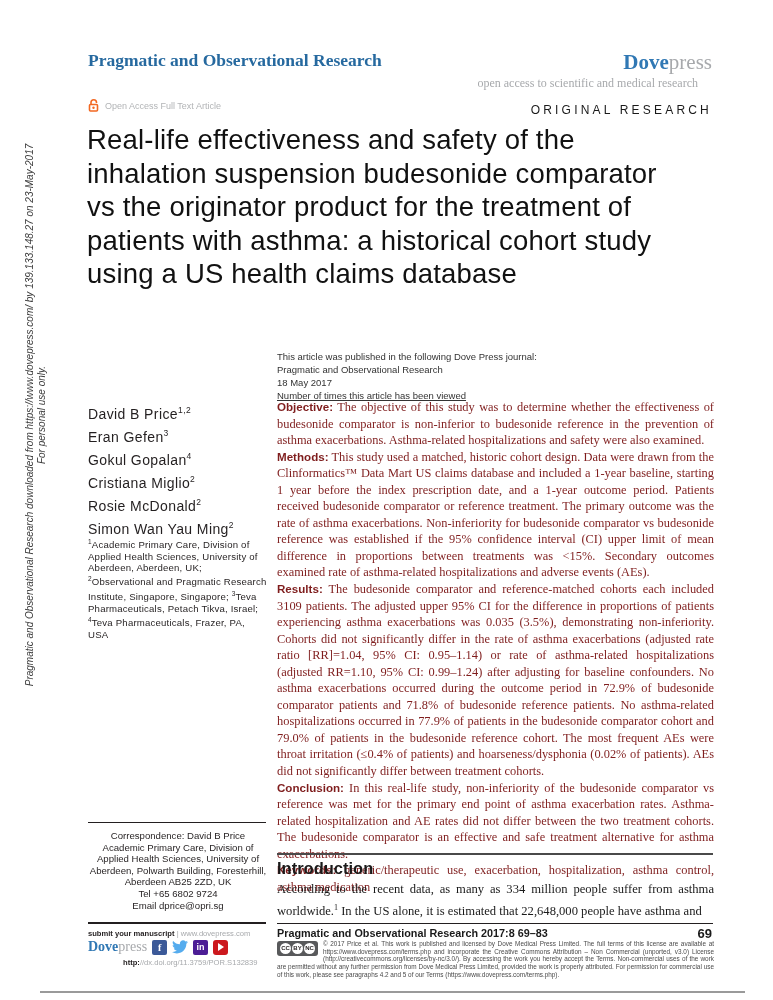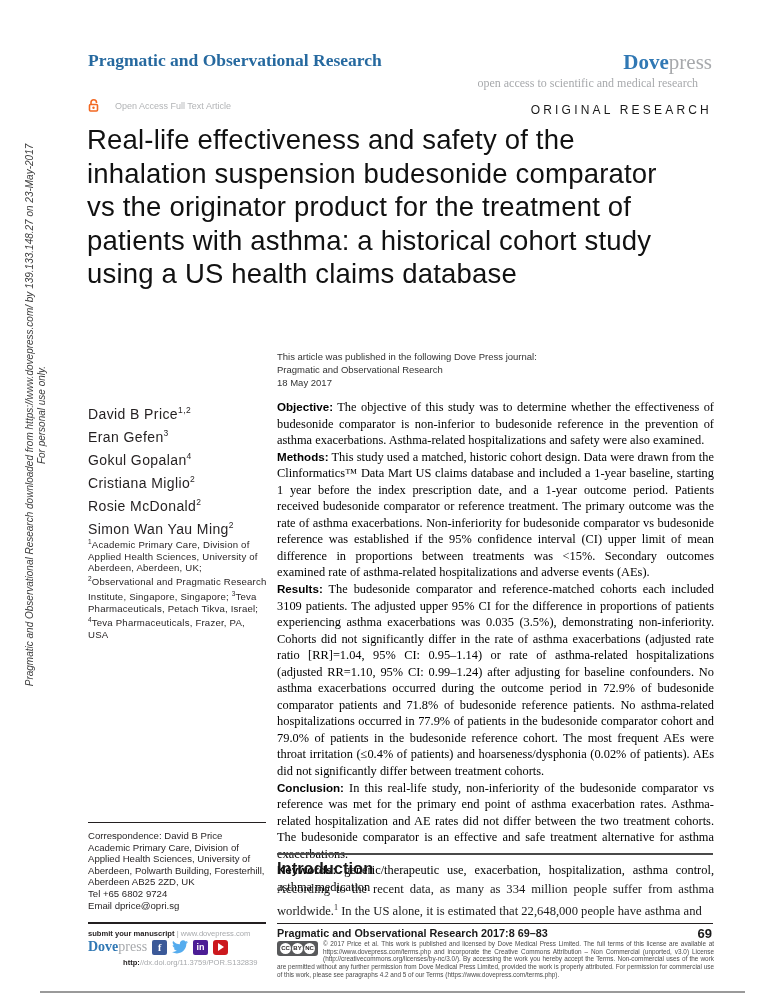--- a/index.html
+++ b/index.html
@@ -13,21 +13,21 @@
   .rotated .l2{display:block;white-space:normal;}
   
   .journal-name{position:absolute;left:88px;top:50px;font-family:"Liberation Serif",serif;
                 font-weight:bold;font-size:17.5px;color:#26699f;}
   .dove-logo{position:absolute;right:61px;top:50px;font-family:"Liberation Serif",serif;
              font-size:21px;text-align:right;}
   .dove-logo .dove{color:#3078b4;font-weight:bold;}
   .dove-logo .press{color:#a7a9ac;}
   .tagline{position:absolute;right:75px;top:76px;font-family:"Liberation Serif",serif;
            font-size:12px;color:#a7a9ac;}
-  .oa-row{position:absolute;left:88px;top:98px;display:flex;align-items:center;gap:16px;
+  .oa-row{position:absolute;left:88px;top:98px;display:flex;align-items:center;gap:6px;
           font-size:9px;color:#b2b4b6;}
   .orig-research{position:absolute;right:61px;top:103px;font-size:12px;letter-spacing:3.2px;
                  color:#1a1a1a;}
   
   .title{position:absolute;left:87px;top:123px;width:600px;font-size:27.5px;line-height:33.5px;
          color:#111;font-weight:400;letter-spacing:0.2px;}
   
   .art-info{position:absolute;left:277px;top:350px;font-size:9.5px;line-height:13px;color:#333;}
   .art-info .line{display:block;}
   .art-info .viewed{text-decoration:underline;cursor:pointer;}
@@ -35,25 +35,25 @@
   .authors{position:absolute;left:88px;top:401px;font-size:14px;line-height:19.4px;color:#231f20;letter-spacing:0.4px;}
   .authors .au{display:block;}
   .authors sup{font-size:8.5px;}
   .affils{position:absolute;left:88px;top:536px;width:180px;font-size:9.6px;line-height:11.4px;
           color:#231f20;letter-spacing:0.2px;}
   .affils sup{font-size:6.5px;}
   
   .corr-rule-top{position:absolute;left:88px;top:822px;width:178px;height:1px;background:#231f20;}
   .correspondence{position:absolute;left:88px;top:830px;width:180px;font-size:9.6px;
                   line-height:11.6px;color:#231f20;}
-  .correspondence .line{display:block;}
+  .correspondence .line{display:block;text-align:center;}
   .corr-rule-bottom{position:absolute;left:88px;top:922px;width:178px;height:1px;background:#231f20;}
   
   .abstract{position:absolute;left:277px;top:399px;width:437px;font-family:"Liberation Serif",serif;
-            font-size:12.4px;line-height:16.55px;text-align:justify;color:#000000;}
+            font-size:12.4px;line-height:16.55px;text-align:justify;color:#7f1d1d;}
   .abstract p{margin:0;}
   .abs-label{font-family:"Liberation Sans",sans-serif;font-weight:bold;font-size:11.6px;}
   
   .intro-rule{position:absolute;left:277px;top:853px;width:436px;height:2px;background:#4a4a4a;}
   .intro-head{position:absolute;left:277px;top:859px;font-size:16.5px;font-weight:bold;color:#1a1a1a;}
   .intro-text{position:absolute;left:277px;top:881px;width:437px;font-family:"Liberation Serif",serif;
               font-size:12.6px;line-height:17.5px;text-align:justify;color:#1a1a1a;}
   .intro-text sup{font-size:8px;}
   
   .foot-rule-left{position:absolute;left:88px;top:923px;width:178px;height:1px;background:#231f20;}
@@ -113,20 +113,21 @@
     <span>Open Access Full Text Article</span>
   </div>
   <div class="orig-research">ORIGINAL RESEARCH</div>
 
   <div class="title">Real-life effectiveness and safety of the inhalation suspension budesonide comparator vs the originator product for the treatment of patients with asthma: a historical cohort study using a US health claims database</div>
 
   <div class="art-info">
     <span class="line">This article was published in the following Dove Press journal:</span>
     <span class="line">Pragmatic and Observational Research</span>
     <span class="line">18 May 2017</span>
+    <span class="line viewed">Number of times this article has been viewed</span>
   </div>
 
   <div class="authors">
     <span class="au"><span>David B Price</span><sup>1,2</sup></span>
     <span class="au"><span>Eran Gefen</span><sup>3</sup></span>
     <span class="au"><span>Gokul Gopalan</span><sup>4</sup></span>
     <span class="au"><span>Cristiana Miglio</span><sup>2</sup></span>
     <span class="au"><span>Rosie McDonald</span><sup>2</sup></span>
     <span class="au"><span>Simon Wan Yau Ming</span><sup>2</sup></span>
   </div>

